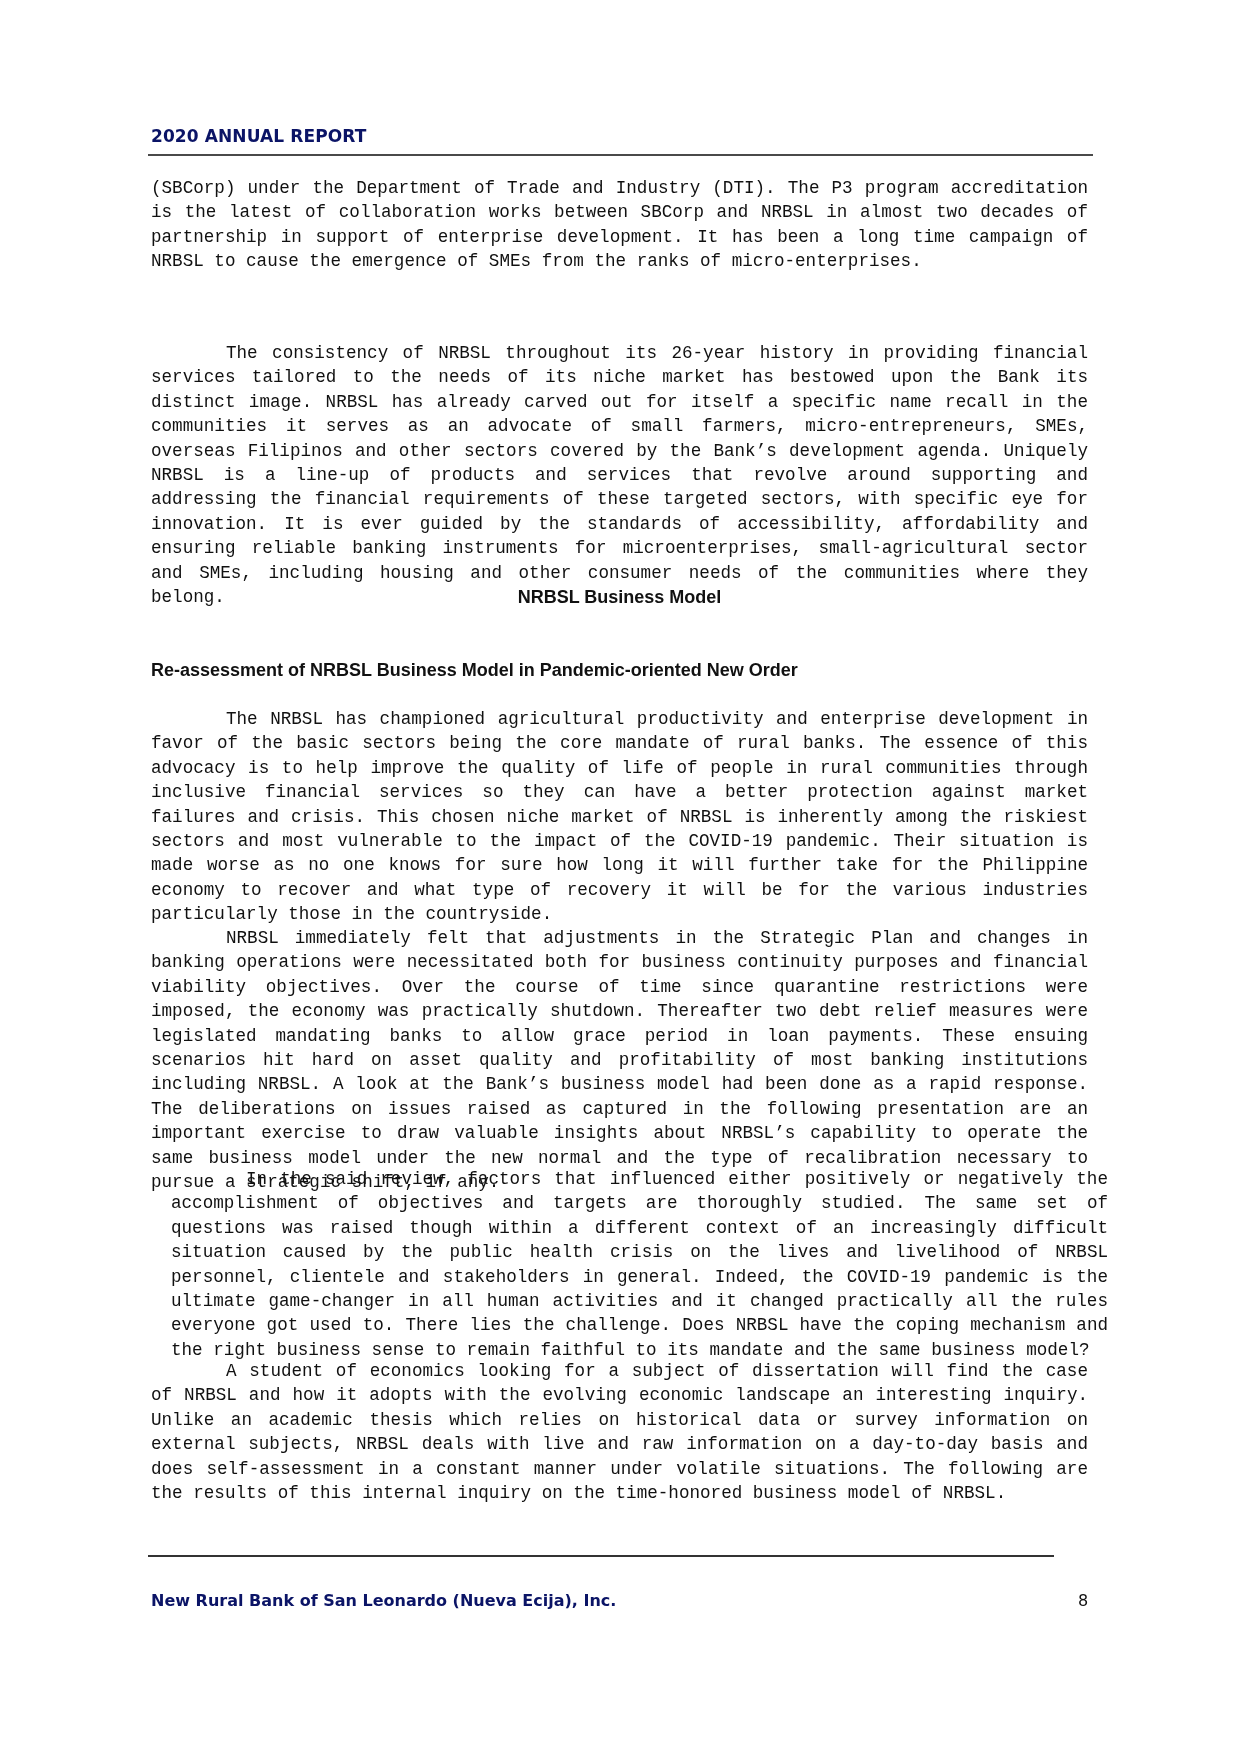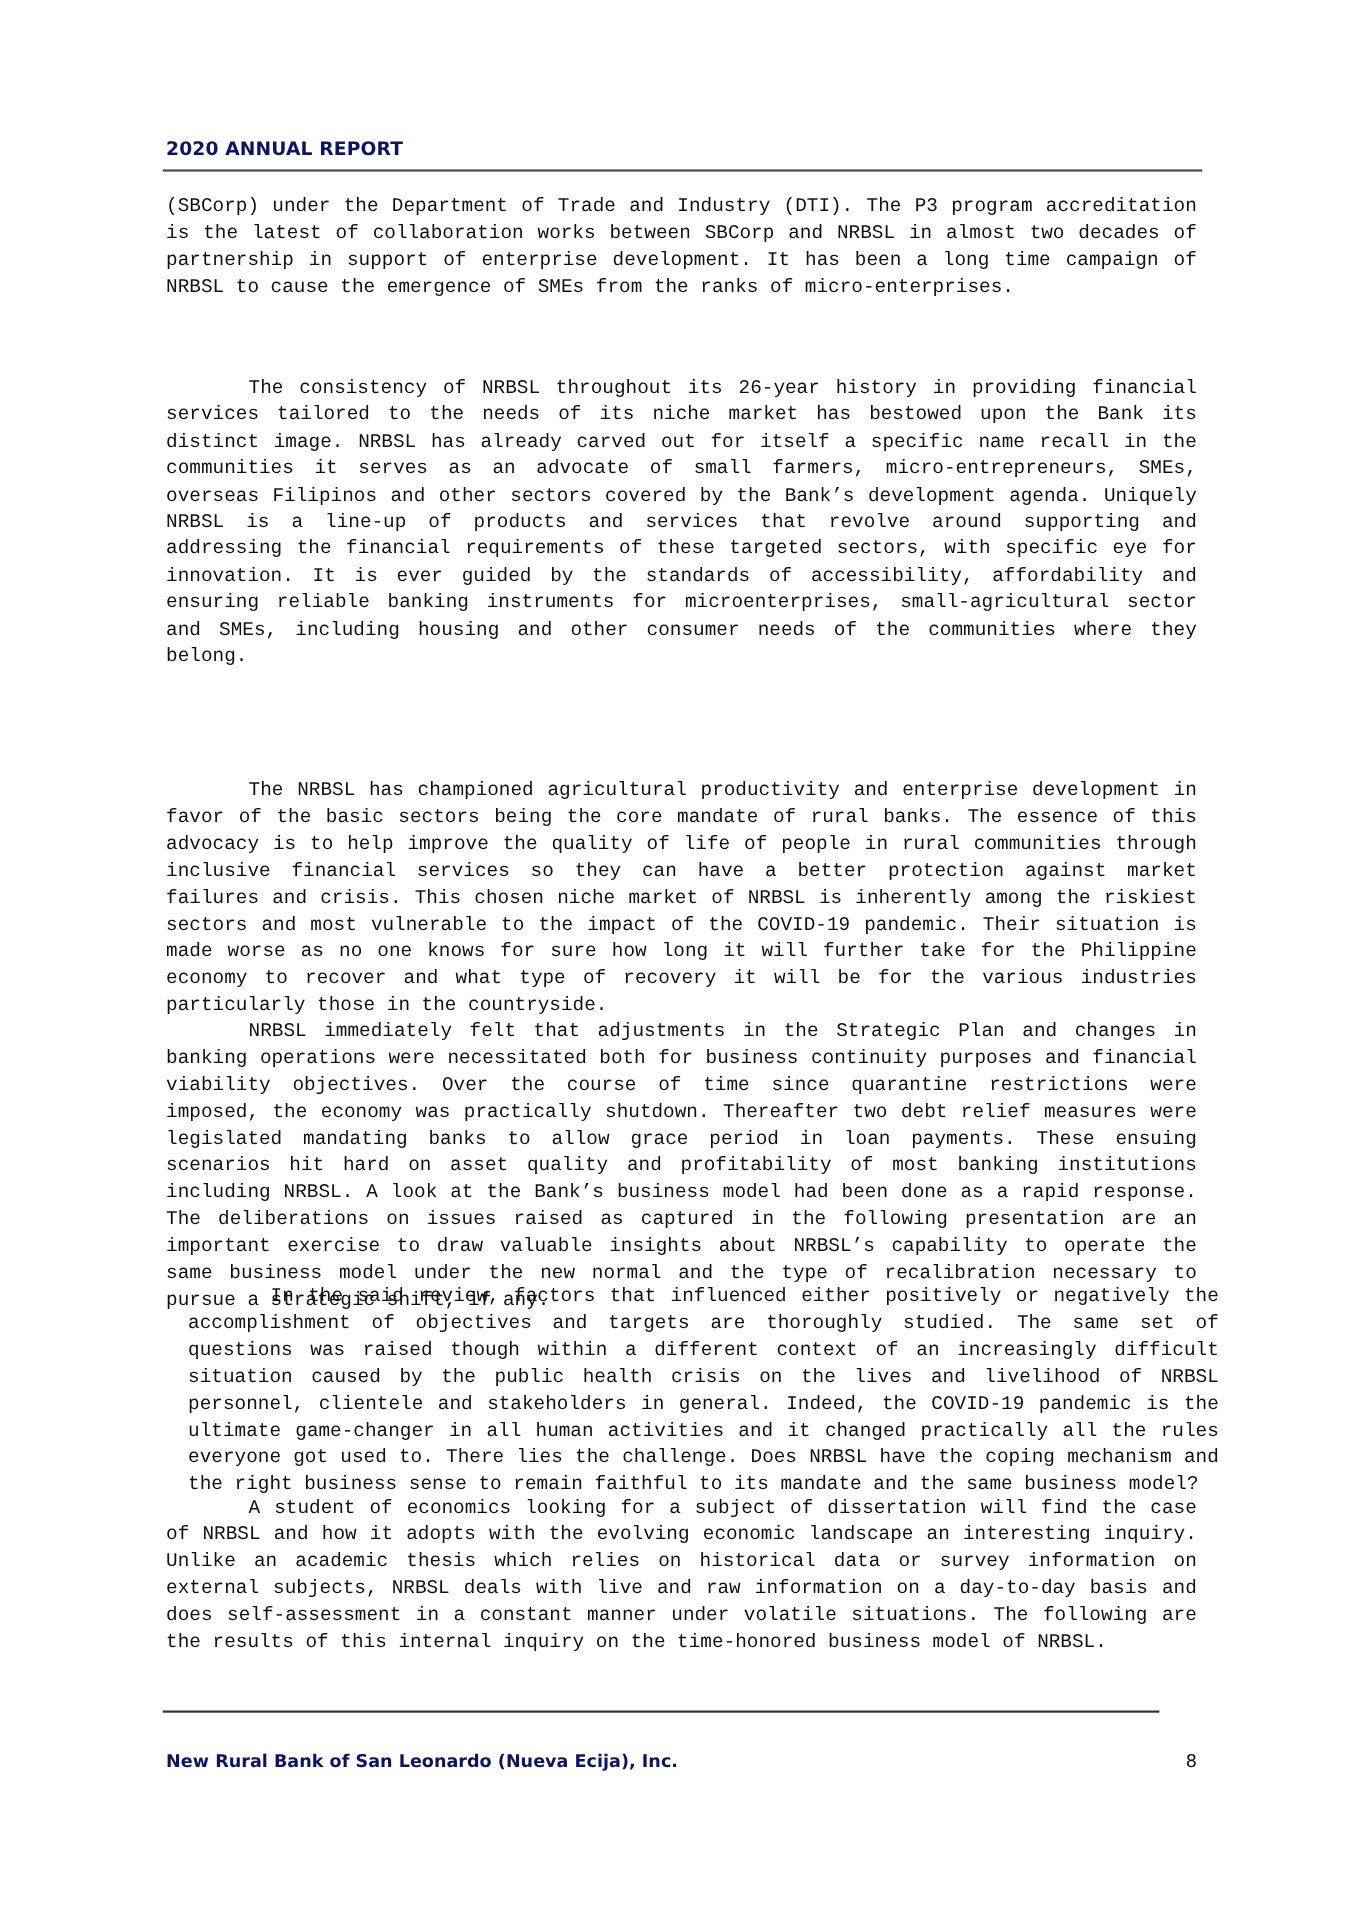--- a/index.html
+++ b/index.html
@@ -51,20 +51,22 @@
   <div class="hdr-rule"></div>
 
   <div class="body-text p1">
     <p>(SBCorp) under the Department of Trade and Industry (DTI). The P3 program accreditation is the latest of collaboration works between SBCorp and NRBSL in almost two decades of partnership in support of enterprise development. It has been a long time campaign of NRBSL to cause the emergence of SMEs from the ranks of micro-enterprises.</p>
   </div>
 
   <div class="body-text p2">
     <p class="indent">The consistency of NRBSL throughout its 26-year history in providing financial services tailored to the needs of its niche market has bestowed upon the Bank its distinct image. NRBSL has already carved out for itself a specific name recall in the communities it serves as an advocate of small farmers, micro-entrepreneurs, SMEs, overseas Filipinos and other sectors covered by the Bank’s development agenda. Uniquely NRBSL is a line-up of products and services that revolve around supporting and addressing the financial requirements of these targeted sectors, with specific eye for innovation. It is ever guided by the standards of accessibility, affordability and ensuring reliable banking instruments for microenterprises, small-agricultural sector and SMEs, including housing and other consumer needs of the communities where they belong.</p>
   </div>
 
+  <div class="h-center">NRBSL Business Model</div>
+  <div class="h-left">Re-assessment of NRBSL Business Model in Pandemic-oriented New Order</div>
 
   <div class="body-text p3">
     <p class="indent">The NRBSL has championed agricultural productivity and enterprise development in favor of the basic sectors being the core mandate of rural banks. The essence of this advocacy is to help improve the quality of life of people in rural communities through inclusive financial services so they can have a better protection against market failures and crisis.  This chosen niche market of NRBSL is inherently among the riskiest sectors and most vulnerable to the impact of the COVID-19 pandemic. Their situation is made worse as no one knows for sure how long it will further take for the Philippine economy to recover and what type of recovery it will be for the various industries particularly those in the countryside.</p>
   </div>
 
   <div class="body-text p4">
     <p class="indent">NRBSL immediately felt that adjustments in the Strategic Plan and changes in banking operations were necessitated both for business continuity purposes and financial viability objectives. Over the course of time since quarantine restrictions were imposed, the economy was practically shutdown. Thereafter two debt relief measures were legislated mandating banks to allow grace period in loan payments. These ensuing scenarios hit hard on asset quality and profitability of most banking institutions including NRBSL. A look at the Bank’s business model had been done as a rapid response. The deliberations on issues raised as captured in the following presentation are an important exercise to draw valuable insights about NRBSL’s capability to operate the same business model under the new normal and the type of recalibration necessary to pursue a strategic shift, if any.</p>
   </div>
 
   <div class="body-text p5">

